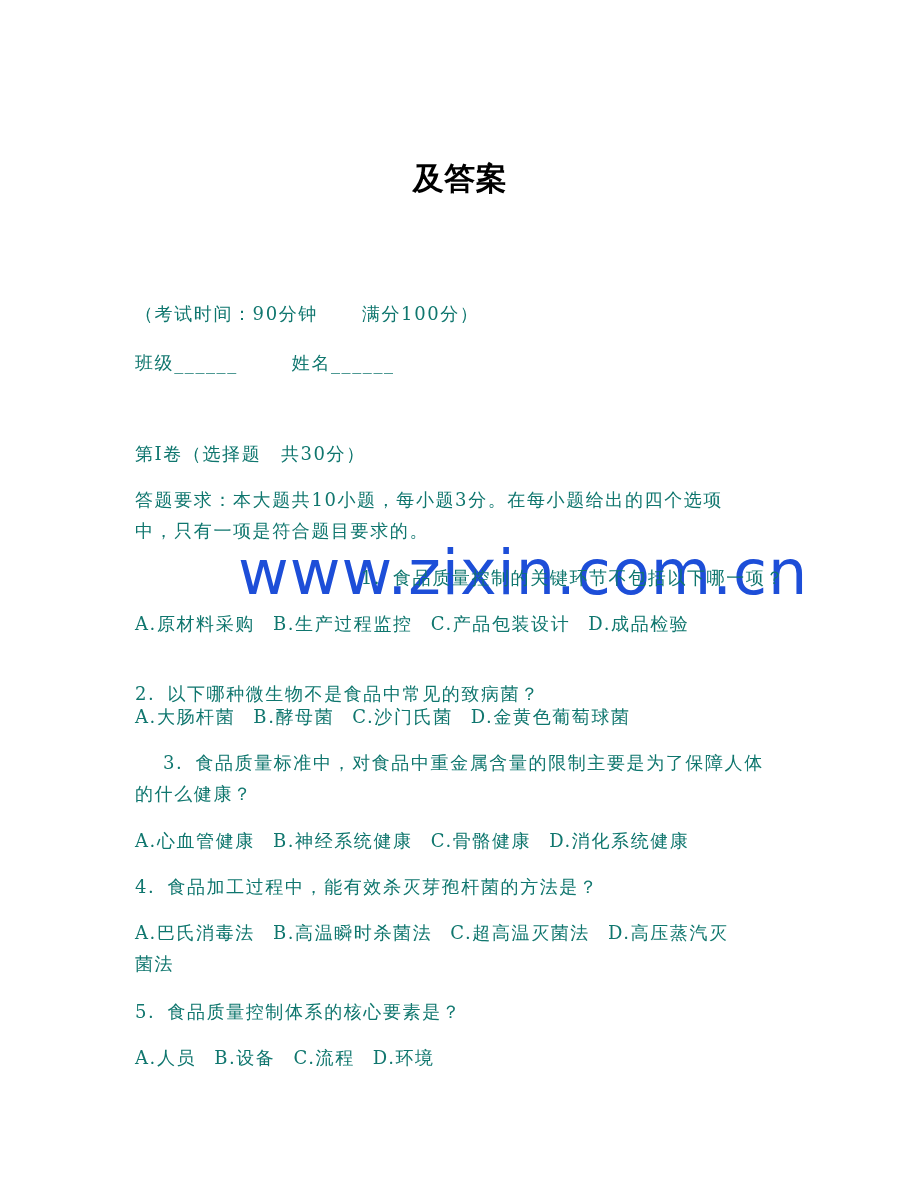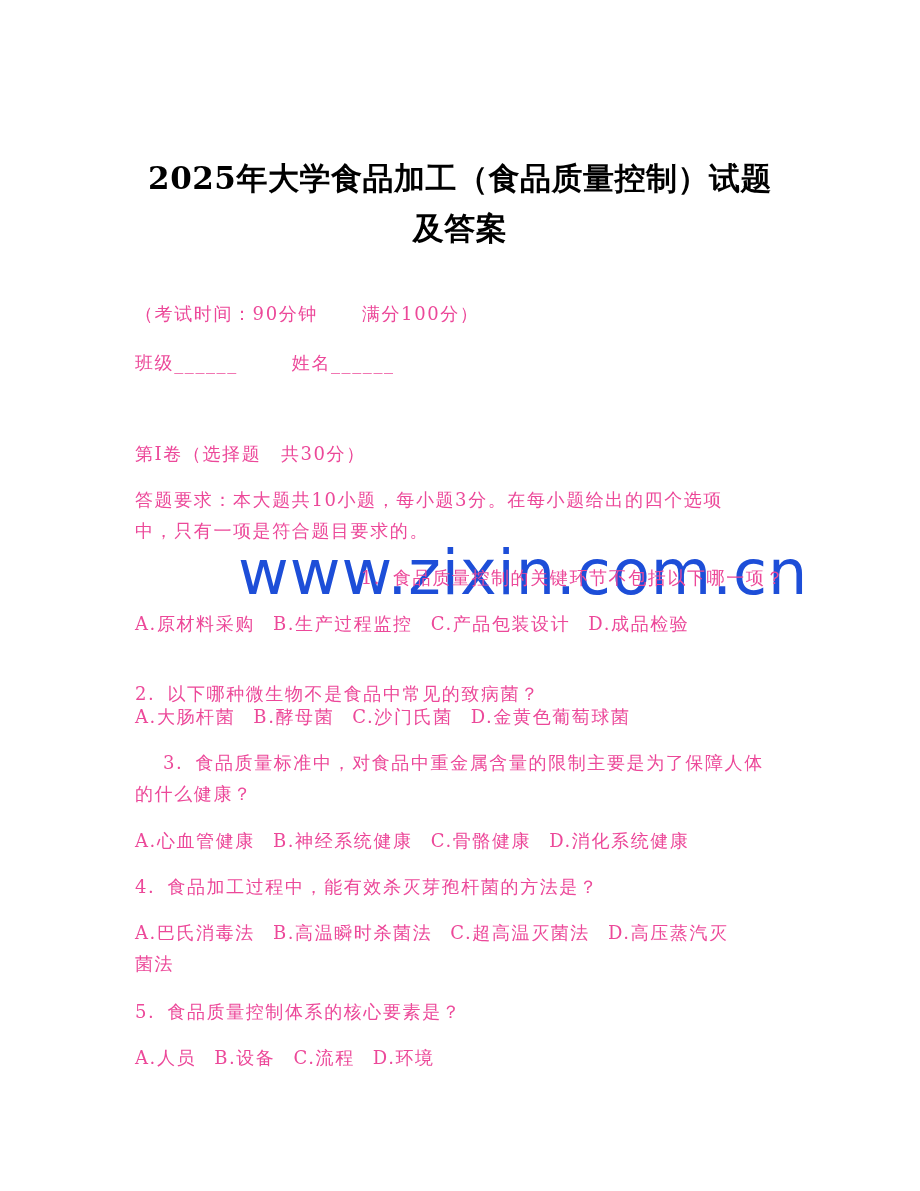--- a/index.html
+++ b/index.html
@@ -34,21 +34,21 @@
     color: #000000;
   }
   .line {
     position: absolute;
     left: 135px;
     width: 650px;
     font-size: 18px;
     line-height: 31px;
     white-space: nowrap;
     letter-spacing: 1.6px;
-    color: #ec4899;
+    color: #0f766e;
   }
   .gap {
     display: inline-block;
   }
   .watermark {
     position: absolute;
     left: 238px;
     top: 538px;
     font-family: "DejaVu Sans", "Liberation Sans", sans-serif;
     font-size: 62px;
@@ -64,21 +64,20 @@
 </head>
 <body>
 
 <div class="page">
 
   <div class="watermark">www.zixin.com.cn</div>
 
   <div class="content">
 
     <div class="title">
-      <div>2025年大学食品加工（食品质量控制）试题</div>
       <div>及答案</div>
     </div>
 
     <div class="line" style="top:298px;">
       <span>（考试时间：90分钟</span><span class="gap" style="width:44px;"></span><span>满分100分）</span>
     </div>
 
     <div class="line" style="top:347px;">
       <span>班级______</span><span class="gap" style="width:54px;"></span><span>姓名______</span>
     </div>

